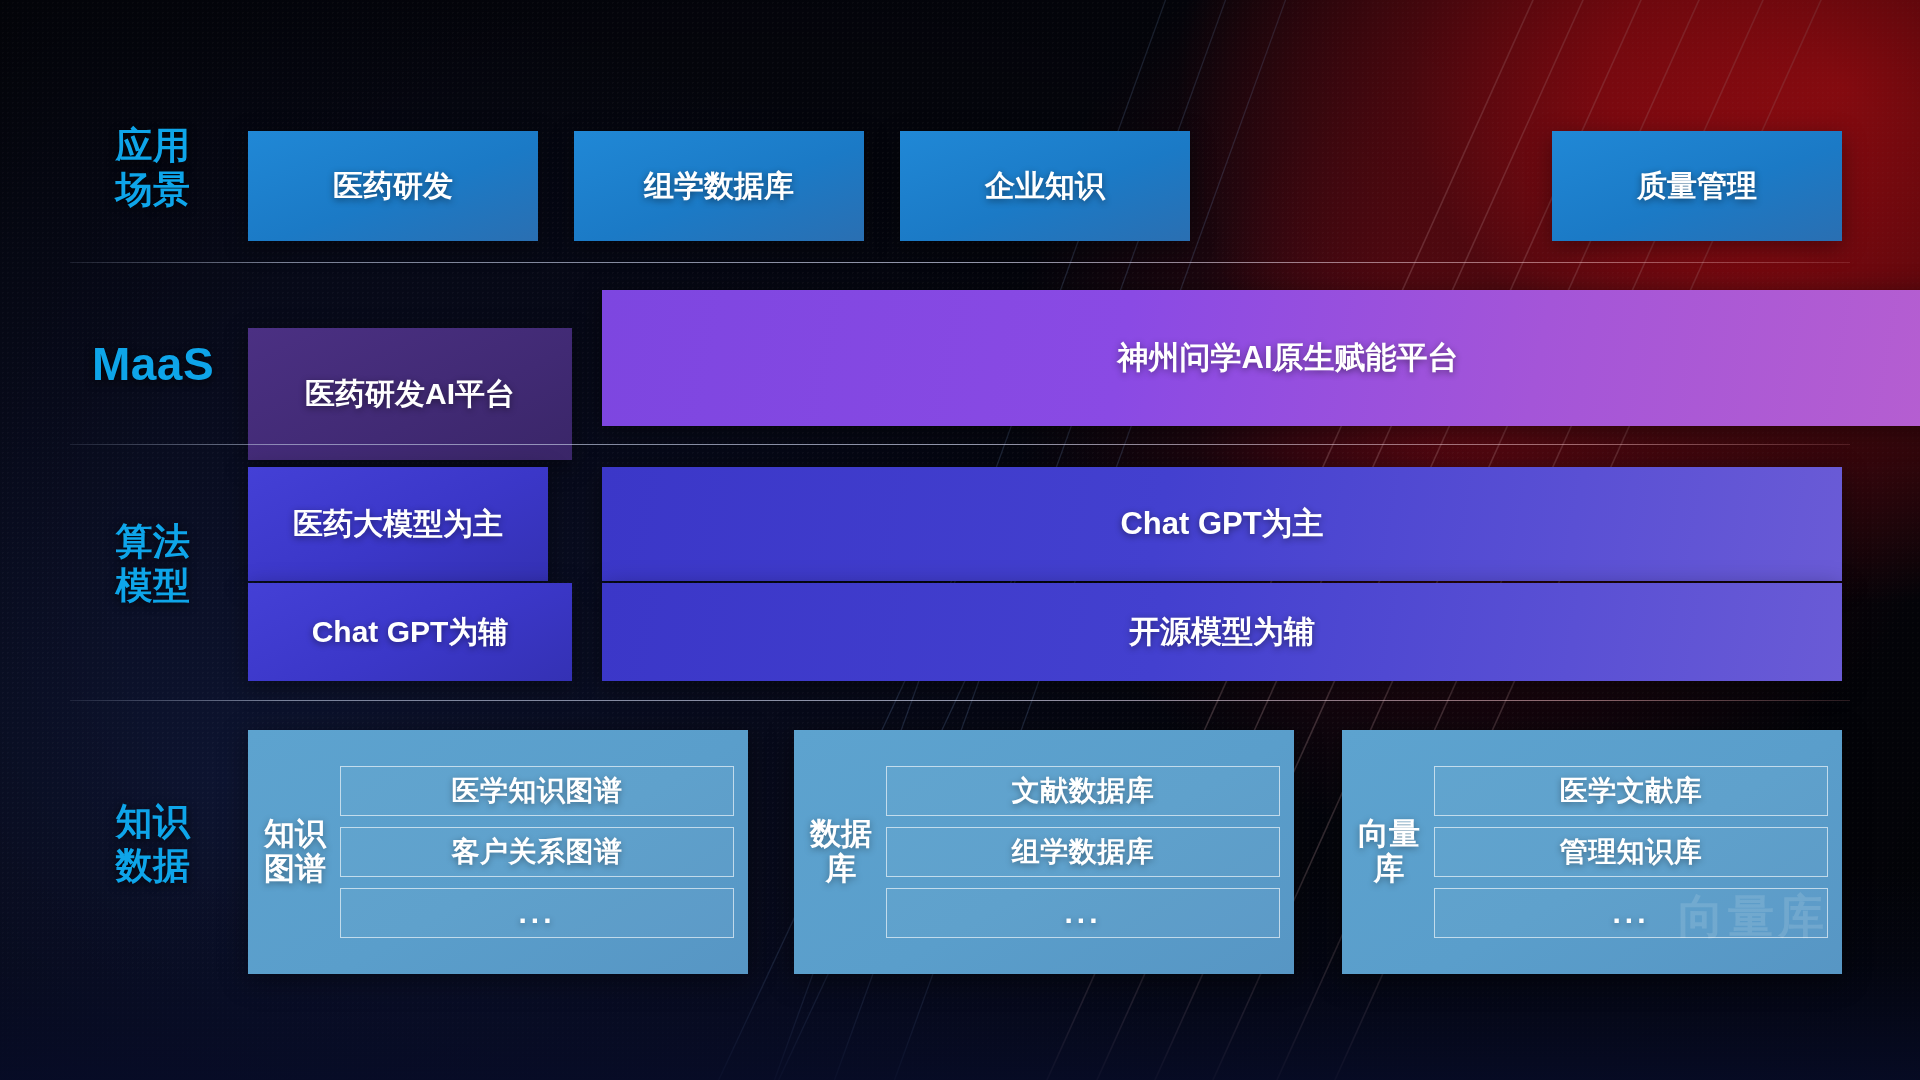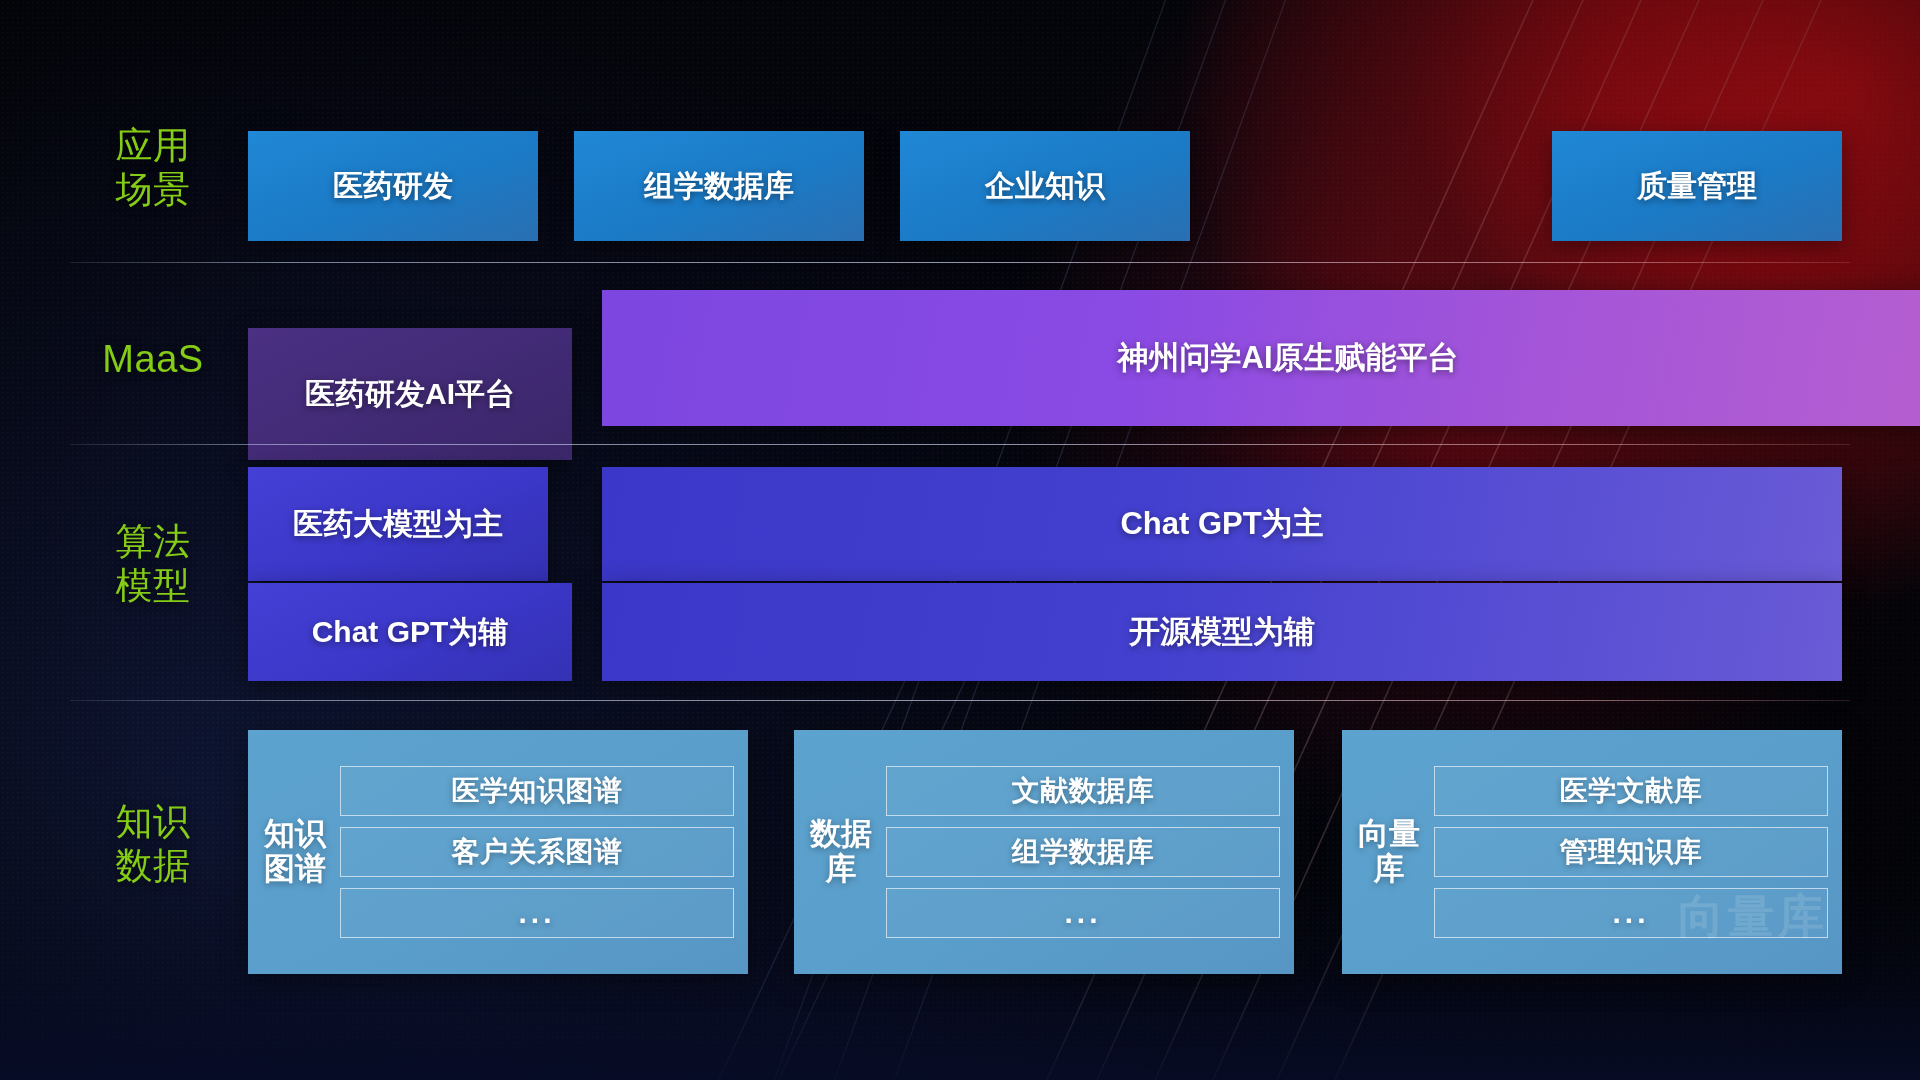--- a/index.html
+++ b/index.html
@@ -48,29 +48,29 @@
   .grid {
     position: absolute;
     left: 0; top: 0;
     width: 1920px; height: 1080px;
   }
 
   .row-label {
     position: absolute;
     left: 78px;
     width: 150px;
-    color: #84cc16;
-    font-weight: 400;
+    color: #0ea5e9;
+    font-weight: 700;
     text-align: center;
     line-height: 1.18;
     letter-spacing: 0.5px;
     text-shadow: 0 2px 10px rgba(0,0,0,0.75);
   }
   .row-label.cn { font-size: 37px; }
-  .row-label.en { font-size: 38px; letter-spacing: 0.5px; }
+  .row-label.en { font-size: 46px; letter-spacing: 0.5px; }
 
   .divider {
     position: absolute;
     left: 70px;
     width: 1780px;
     height: 1px;
     background: linear-gradient(to right,
       rgba(175,185,215,0.12) 0%,
       rgba(190,200,225,0.62) 12%,
       rgba(200,205,230,0.72) 50%,

